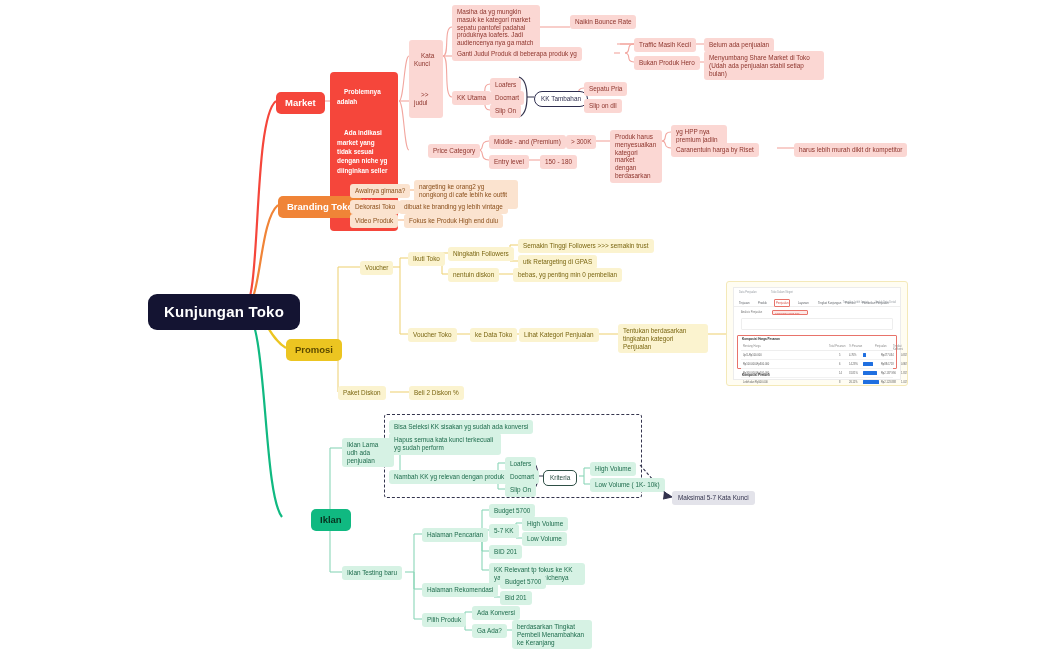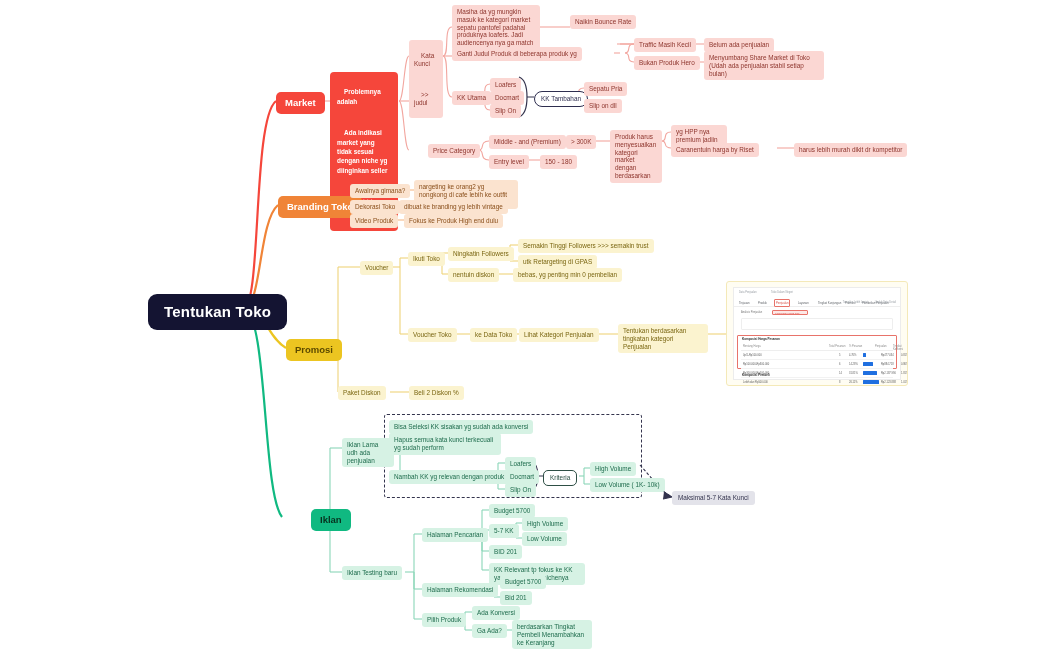--- a/index.html
+++ b/index.html
@@ -318,21 +318,21 @@
 
       <path d="M459 619 H 465" stroke="#8ad6b8"></path>
       <path d="M465 619 V 612" stroke="#8ad6b8"></path>
       <path d="M465 612 H 472" stroke="#8ad6b8"></path>
       <path d="M465 619 V 630" stroke="#8ad6b8"></path>
       <path d="M465 630 H 472" stroke="#8ad6b8"></path>
       <path d="M500 630 H 512" stroke="#8ad6b8"></path>
     </g>
   </svg>
 
-  <div class="node n-root" style="left:148px; top:294px;">Tentukan Toko</div>
+  <div class="node n-root" style="left:148px; top:294px;">Kunjungan Toko</div>
 
   <div class="node n-topic t-market" style="left:276px; top:92px;">Market</div>
 
   <div class="n-solidred node" style="left:330px; top:72px; width:68px; display:block;">
     <span>Problemnya adalah</span>
     <span class="sp"></span>
     <span>Ada indikasi market yang tidak sesuai dengan niche yg diinginkan seller</span>
     <span class="sp"></span>
     <span>Niche &gt;&gt;&gt; loafers</span>
   </div>

